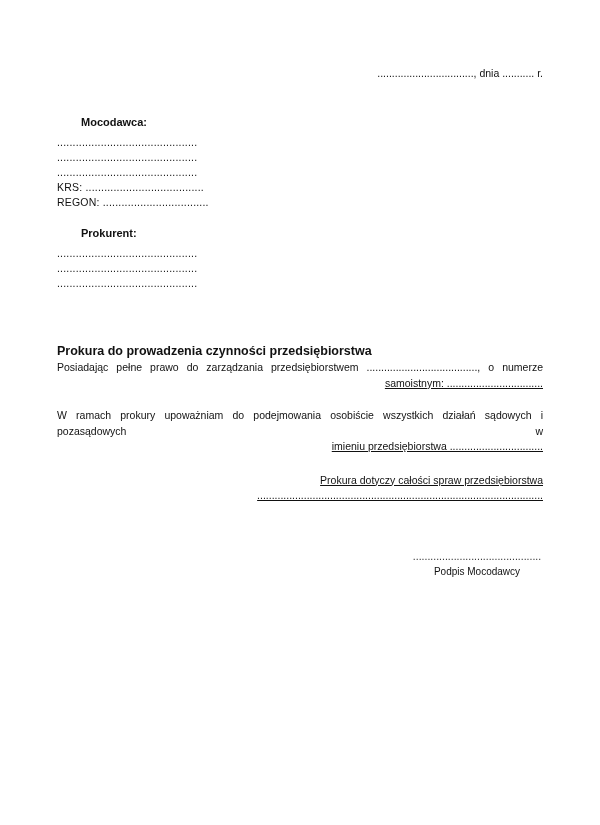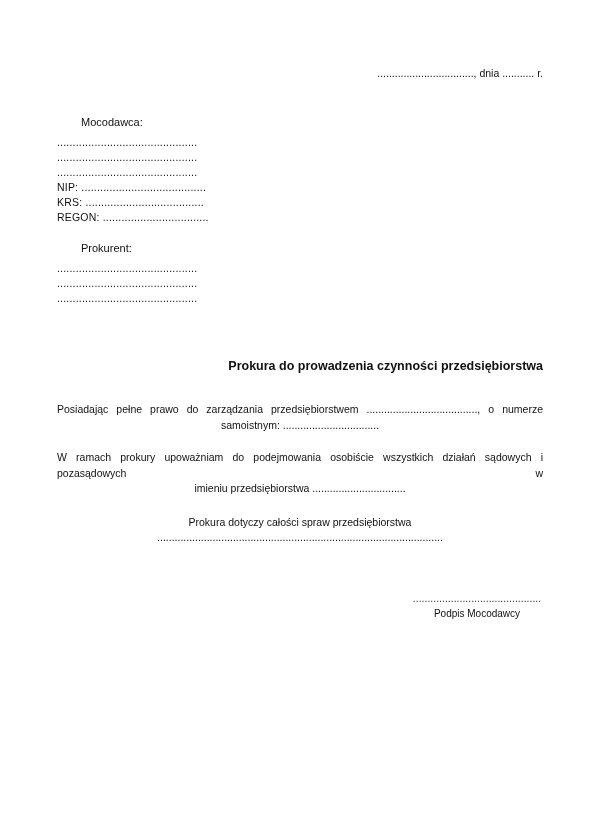--- a/index.html
+++ b/index.html
@@ -21,51 +21,52 @@
     line-height: 15px;
     overflow: hidden;
     border-radius: 6px;
   }
   .date-line {
     margin-top: 66px;
     text-align: right;
     white-space: nowrap;
   }
   .party-label {
-    font-weight: normal;
+    font-weight: bold;
     font-size: 11px;
     margin-bottom: 5px;
     padding-left: 24px;
   }
   .mocodawca { margin-top: 34px; }
   .prokurent { margin-top: 16px; }
   .dotline, .fieldline {
     line-height: 15px;
     white-space: nowrap;
     letter-spacing: 0.2px;
   }
   .doc-title {
     margin-top: 52px;
-    text-align: right;
+    text-align: left;
     font-weight: bold;
     font-size: 12.5px;
     line-height: 17px;
   }
   .para {
     line-height: 15.5px;
   }
-  .para-1 { margin-top: 27px; }
+  .para-1 { }
   .para-2 { margin-top: 17px; }
   .para-3 { margin-top: 18px; }
   .jline {
     text-align: justify;
     text-align-last: justify;
   }
   .lline {
-    text-align: center;
+    text-align: right;
+    text-decoration: underline;
   }
   .signature {
     margin-top: 45px;
     margin-left: auto;
     margin-right: 0;
     width: 132px;
     text-align: center;
   }
   .sig-dots {
     white-space: nowrap;
@@ -82,21 +83,20 @@
 
 <div class="page">
 
   <div class="date-line">................................., dnia ........... r.</div>
 
   <div class="party mocodawca">
     <div class="party-label">Mocodawca:</div>
     <div class="dotline">.............................................</div>
     <div class="dotline">.............................................</div>
     <div class="dotline">.............................................</div>
-    <div class="fieldline">NIP: ........................................</div>
     <div class="fieldline">KRS: ......................................</div>
     <div class="fieldline">REGON: ..................................</div>
   </div>
 
   <div class="party prokurent">
     <div class="party-label">Prokurent:</div>
     <div class="dotline">.............................................</div>
     <div class="dotline">.............................................</div>
     <div class="dotline">.............................................</div>
   </div>

